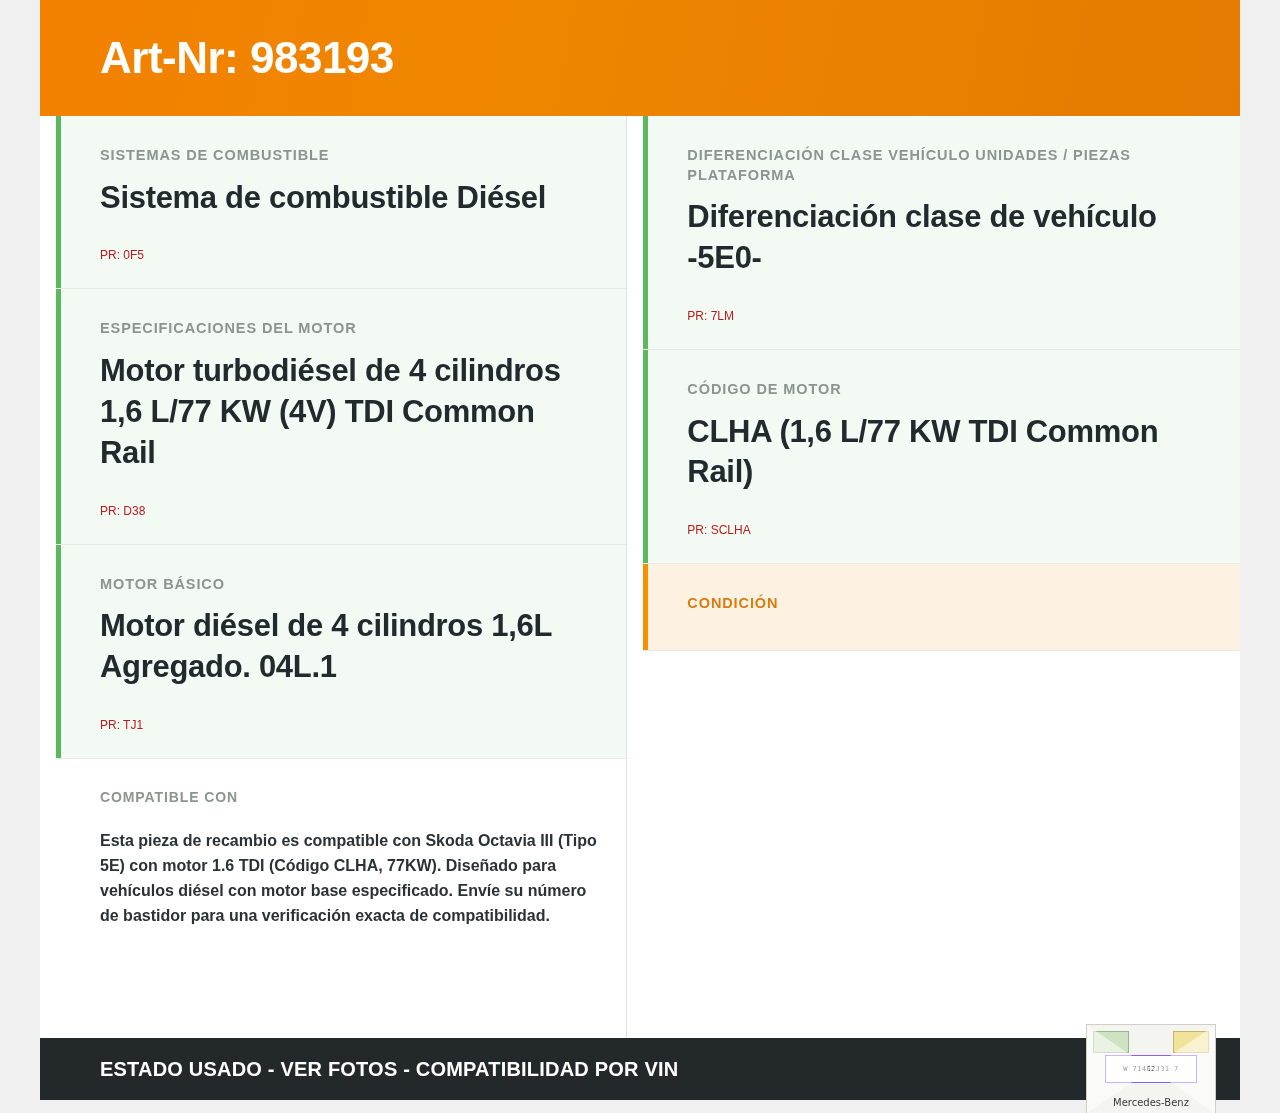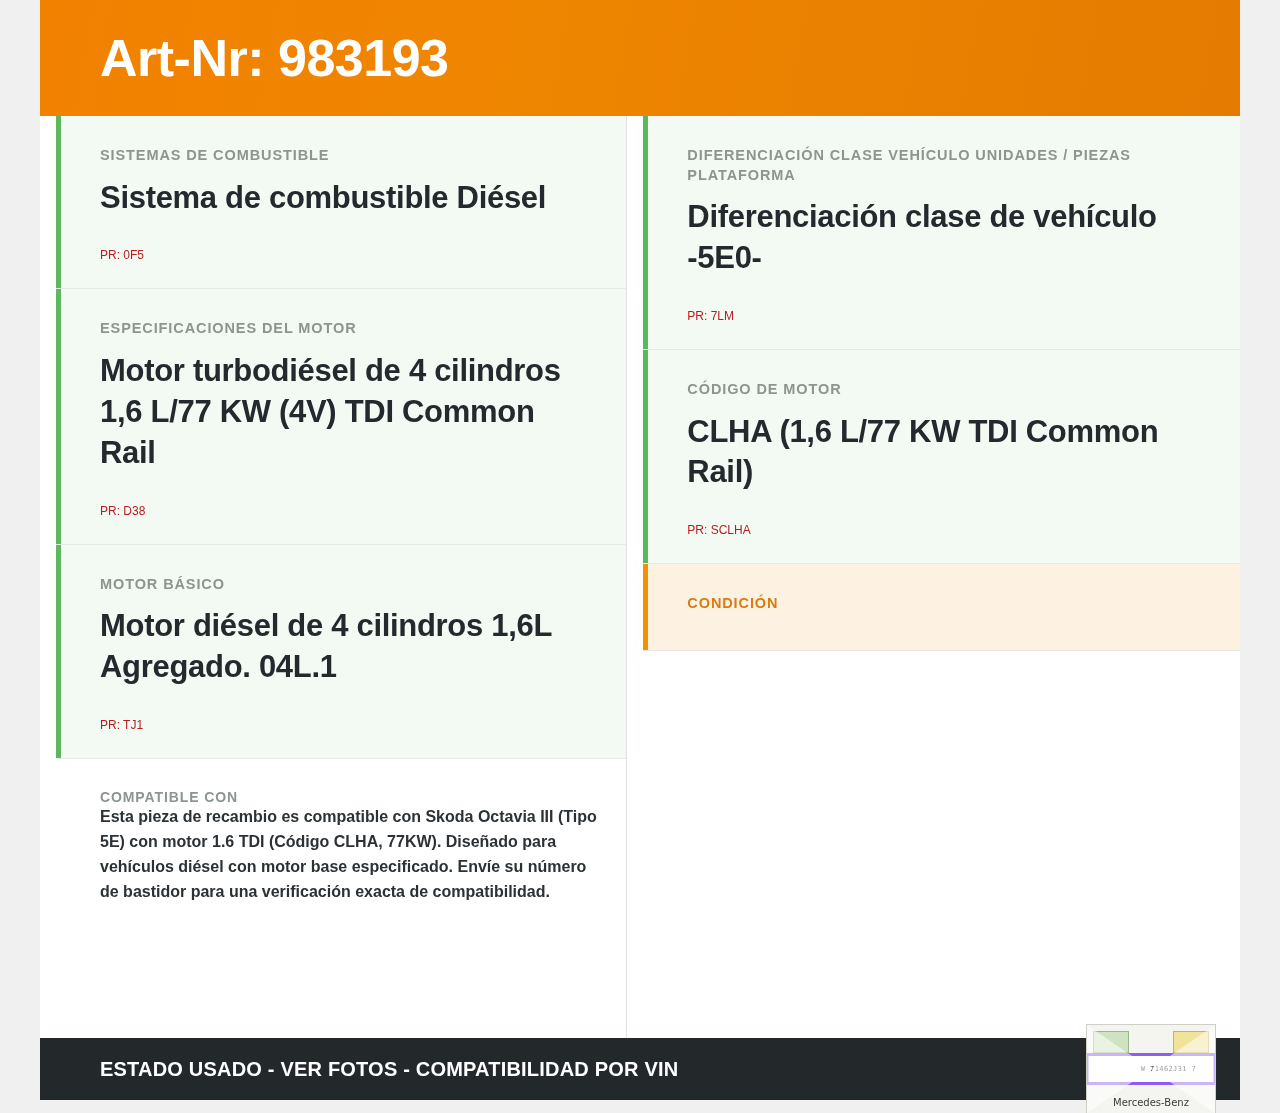--- a/index.html
+++ b/index.html
@@ -27,21 +27,21 @@
   
   .header {
     height: 116px;
     background: linear-gradient(100deg, #f28100 0%, #ef8600 40%, #e57b00 100%);
     display: flex;
     align-items: center;
     flex: 0 0 auto;
   }
   .header-title {
     color: #ffffff;
-    font-size: 52px;
+    font-size: 44px;
     font-weight: bold;
     letter-spacing: -0.5px;
     padding-left: 60px;
   }
   
   .body {
     flex: 1 1 auto;
     display: flex;
     min-height: 0;
   }
@@ -116,21 +116,21 @@
     font-size: 18px;
     color: #333a3d;
     line-height: 1.45;
   }
   .compat-label {
     font-size: 14px;
     font-weight: bold;
     letter-spacing: 0.9px;
     color: #8d9590;
     text-transform: uppercase;
-    margin-bottom: 0;
+    margin-bottom: 24px;
   }
   .compat-text {
     font-size: 16px;
     font-weight: bold;
     color: #2b3134;
     line-height: 1.55;
     max-width: 560px;
   }
   .spacer {
     flex: 1 1 auto;
@@ -167,29 +167,28 @@
     overflow: hidden;
   }
   .thumb .plate {
     position: absolute;
     left: 50%;
     top: 50%;
     transform: translate(-50%,-50%);
     width: 90px;
     height: 26px;
     background: #ffffff;
-    border: 3px solid #8b5cf6;
+    border: 1px solid #8b5cf6;
     font-family: "DejaVu Sans Mono", monospace;
     font-size: 7px;
     color: #222;
     display: flex;
     align-items: center;
     justify-content: center;
     letter-spacing: 0.4px;
-    padding-left: 35px;
   }
   .thumb .grn {
     position: absolute;
     left: 6px; top: 6px;
     width: 34px; height: 20px;
     background: #cfe3c2;
     border: 1px solid #9ab58c;
   }
   .thumb .ylw {
     position: absolute;

